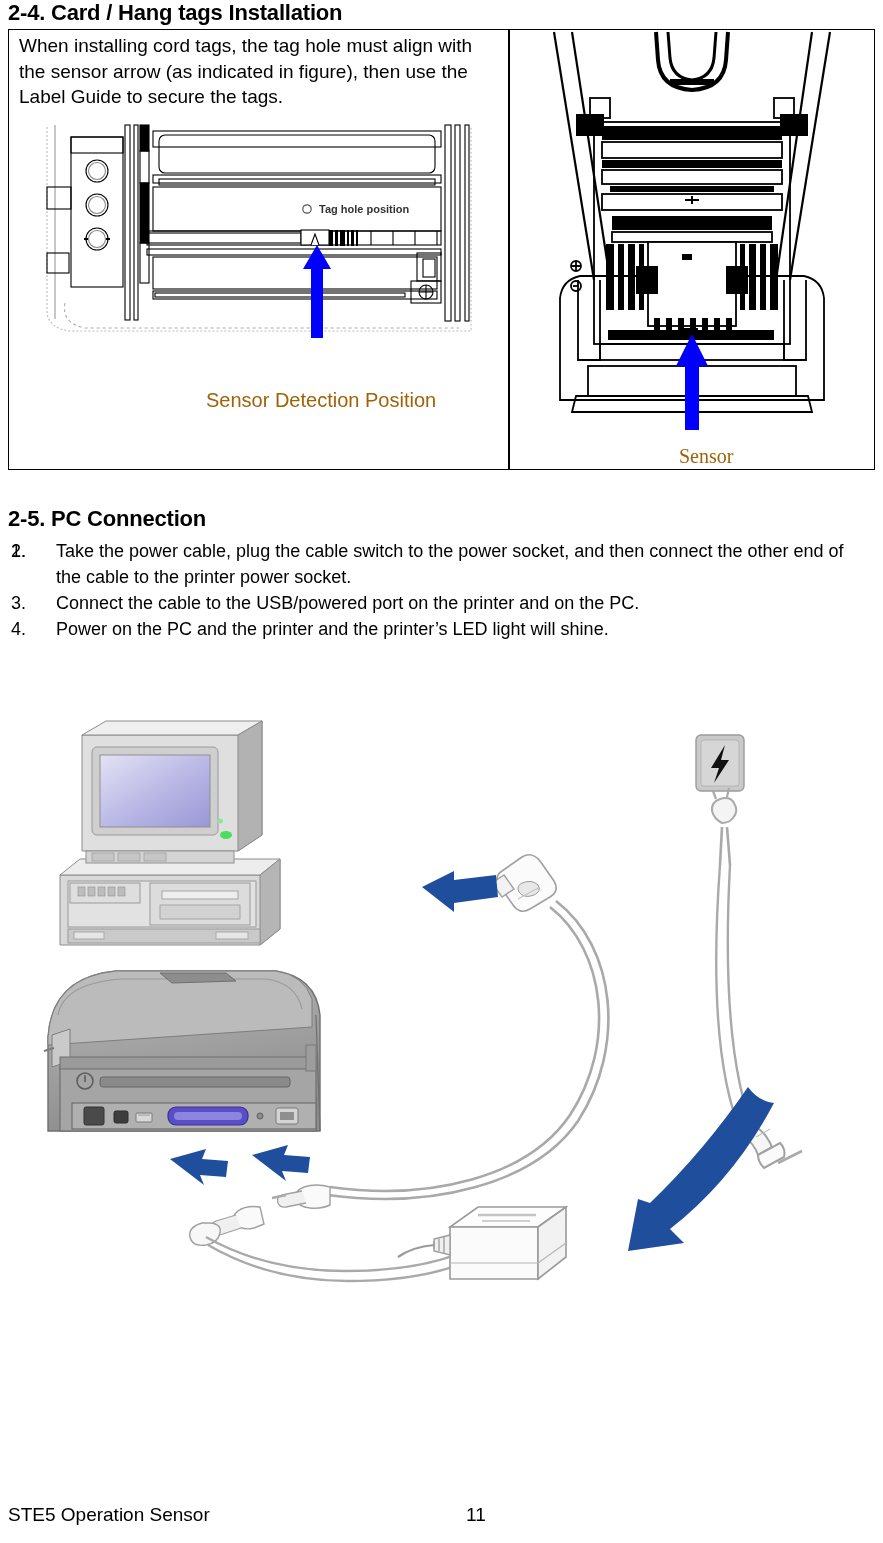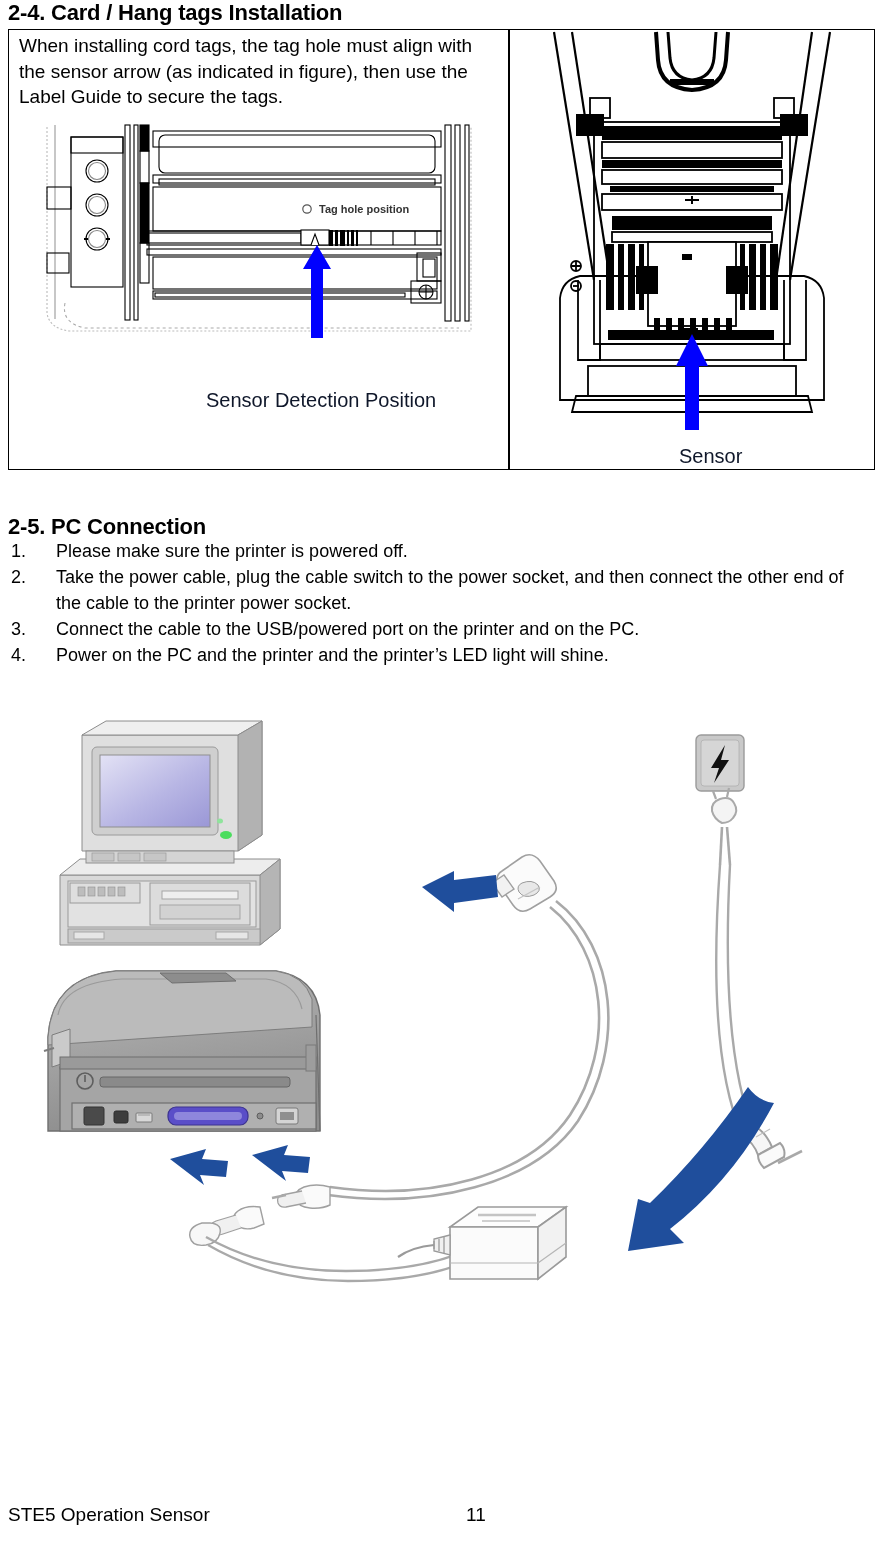--- a/index.html
+++ b/index.html
@@ -20,21 +20,21 @@
   .h2 {
     position: absolute;
     font-size: 22px;
     font-weight: bold;
     letter-spacing: -0.2px;
     line-height: 26px;
     white-space: nowrap;
     text-align: right;
   }
   #heading-24 { left: 8px; top: 0px; }
-  #heading-25 { left: 8px; top: 506px; margin-top: 8px; }
+  #heading-25 { left: 8px; top: 506px; }
 
   
   #tag-table {
     position: absolute;
     left: 8px;
     top: 29px;
     width: 867px;
     height: 441px;
     border: 1.6px solid #000;
     box-sizing: border-box;
@@ -61,27 +61,27 @@
     line-height: 25.5px;
   }
 
   
   .figure { position: absolute; font-weight: bold; }
   #fig-topview { left: 32px; top: 93px; width: 455px; height: 215px; }
   #fig-frontview { left: 22px; top: 0px; width: 320px; height: 400px; }
 
   .caption-red {
     position: absolute;
-    color: #0f172a;
+    color: #a16207;
     font-size: 20px;
     line-height: 24px;
     white-space: nowrap;
   }
   #caption-sensor-detection { left: 197px; top: 358px; }
-  #caption-sensor { left: 169px; top: 414px; }
+  #caption-sensor { left: 169px; top: 414px; font-family: Liberation Serif, serif; }
 
   
   #pc-steps {
     position: absolute;
     left: 8px;
     top: 538px;
     width: 860px;
     font-size: 18px;
     line-height: 26px;
   }
@@ -292,21 +292,20 @@
 
     <div class="caption-red" id="caption-sensor">Sensor</div>
   </div>
 </div>
 
 <div class="h2" id="heading-25">2-5. PC Connection</div>
 
 <div id="pc-steps">
   <div class="step">
     <span class="num">1.</span>
-    <span>Please make sure the printer is powered off.</span>
   </div>
   <div class="step">
     <span class="num">2.</span>
     <span>Take the power cable, plug the cable switch to the power socket, and then connect the other end of the cable to the printer power socket.</span>
   </div>
   <div class="step">
     <span class="num">3.</span>
     <span>Connect the cable to the USB/powered port on the printer and on the PC.</span>
   </div>
   <div class="step">

